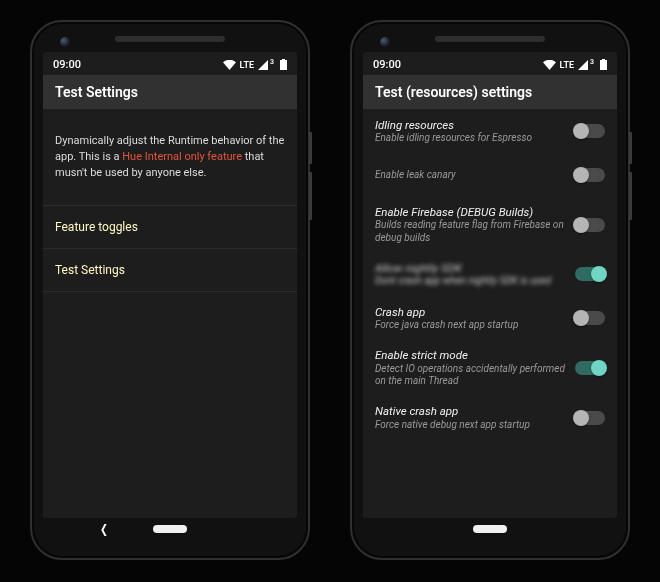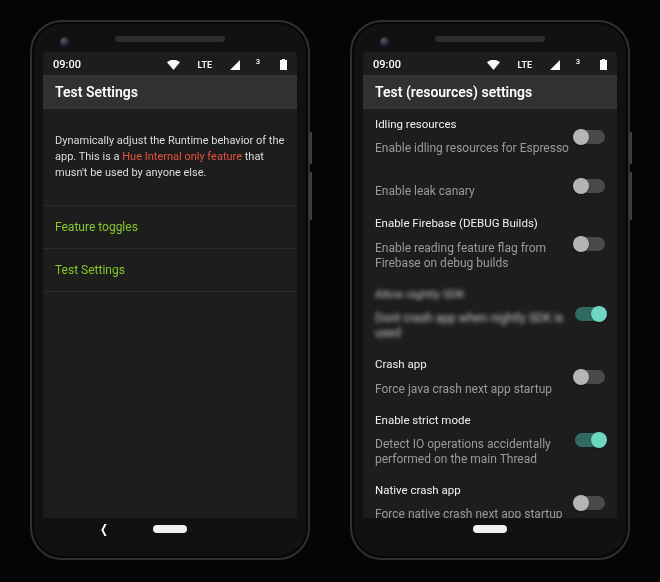--- a/index.html
+++ b/index.html
@@ -68,21 +68,21 @@
     }
     .status-bar {
       display: flex;
       justify-content: space-between;
       align-items: center;
       padding: 6px 10px 4px 10px;
       color: #fff;
       font-size: 11px;
       font-weight: 500;
     }
-    .status-right { display: flex; align-items: center; gap: 18px; font-size: 9px; font-weight: 600; }
+    .status-right { display: flex; align-items: center; gap: 4px; font-size: 9px; font-weight: 600; }
     .wifi-icon svg, .signal-icon svg, .battery-icon svg { display: block; }
     .titlebar {
       background: #313131;
       padding: 9px 12px;
       color: #fff;
       font-size: 14px;
       font-weight: 600;
     }
     .content {
       flex: 1;
@@ -93,34 +93,35 @@
       color: #dcdcdc;
       font-size: 11px;
       line-height: 1.45;
       border-bottom: 1px solid #2a2a2a;
     }
     .desc .pre { }
     .desc .mid { color: #e6533c; }
     .desc .post { }
     .list-item {
       padding: 14px 12px;
-      color: #84cc16;
+      color: #fef9c3;
       font-size: 12px;
       border-bottom: 1px solid #2a2a2a;
     }
     .setting-row {
       display: flex;
       align-items: center;
       justify-content: space-between;
       padding: 8px 12px;
       min-height: 44px;
+      font-style: italic;
     }
     .setting-text { flex: 1; min-width: 0; }
     .setting-title { color: #f0f0f0; font-size: 11.5px; font-weight: 400; line-height: 1.25; }
-    .setting-sub { color: #9a9a9a; font-size: 12px; line-height: 1.25; margin-top: 10px; }
+    .setting-sub { color: #9a9a9a; font-size: 10px; line-height: 1.25; margin-top: 0; }
     .blurred .setting-title, .blurred .setting-sub {
       filter: blur(2.3px);
       color: #c7c7c7;
     }
     .toggle {
       width: 30px;
       height: 14px;
       border-radius: 7px;
       position: relative;
       flex-shrink: 0;
@@ -264,21 +265,21 @@
           <div class="setting-text">
             <div class="setting-sub">Enable leak canary</div>
           </div>
           <div class="toggle off">
             <div class="knob"></div>
           </div>
         </div>
         <div class="setting-row">
           <div class="setting-text">
             <div class="setting-title">Enable Firebase (DEBUG Builds)</div>
-            <div class="setting-sub">Enable reading feature flag from Firebase on debug builds</div>
+            <div class="setting-sub">Builds reading feature flag from Firebase on debug builds</div>
           </div>
           <div class="toggle off">
             <div class="knob"></div>
           </div>
         </div>
         <div class="setting-row blurred">
           <div class="setting-text">
             <div class="setting-title">Allow nightly SDK</div>
             <div class="setting-sub">Dont crash app when nightly SDK is used</div>
           </div>
@@ -300,21 +301,21 @@
             <div class="setting-title">Enable strict mode</div>
             <div class="setting-sub">Detect IO operations accidentally performed on the main Thread</div>
           </div>
           <div class="toggle on">
             <div class="knob"></div>
           </div>
         </div>
         <div class="setting-row">
           <div class="setting-text">
             <div class="setting-title">Native crash app</div>
-            <div class="setting-sub">Force native crash next app startup</div>
+            <div class="setting-sub">Force native debug next app startup</div>
           </div>
           <div class="toggle off">
             <div class="knob"></div>
           </div>
         </div>
       </div>
 
   </div>
   <div class="navbar">
     <div class="nav-home"></div>

